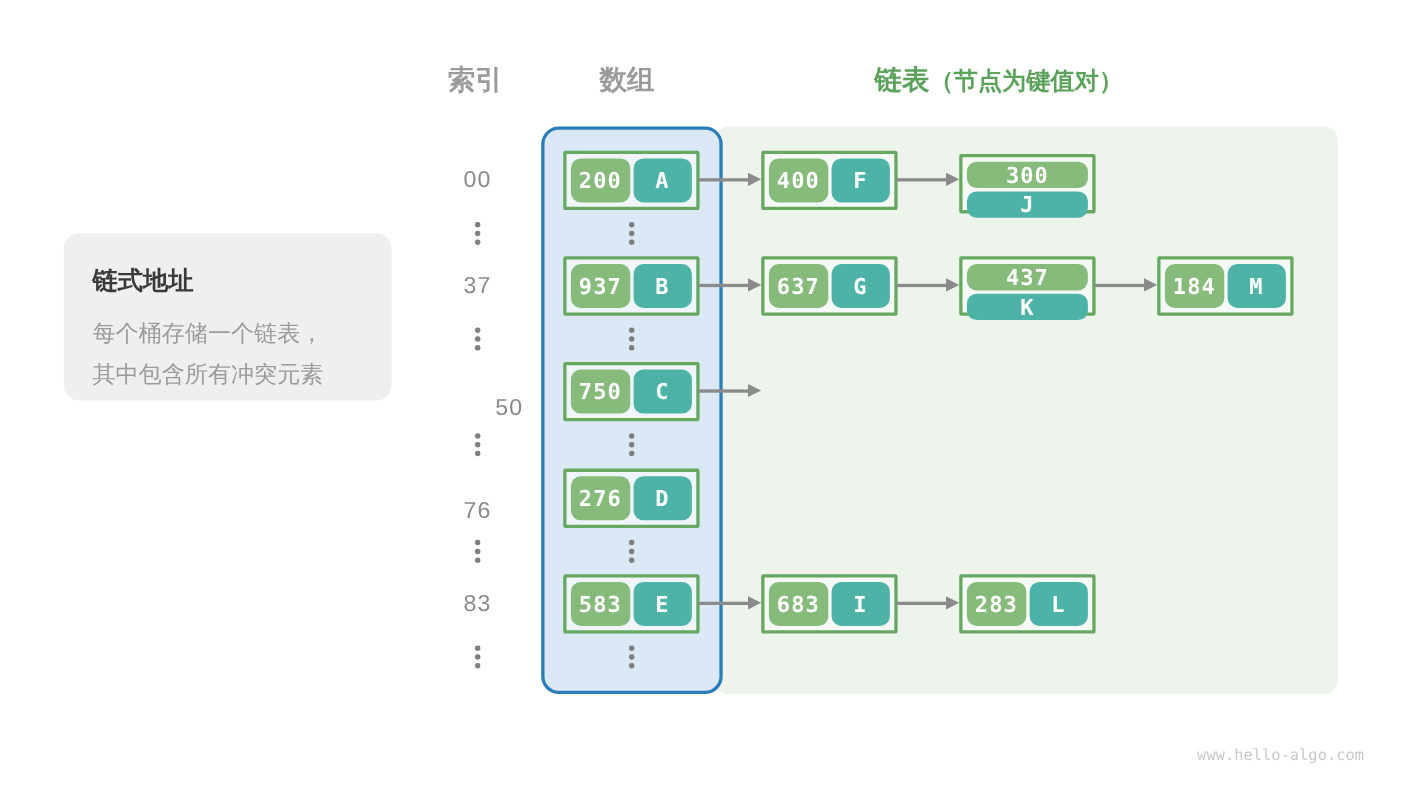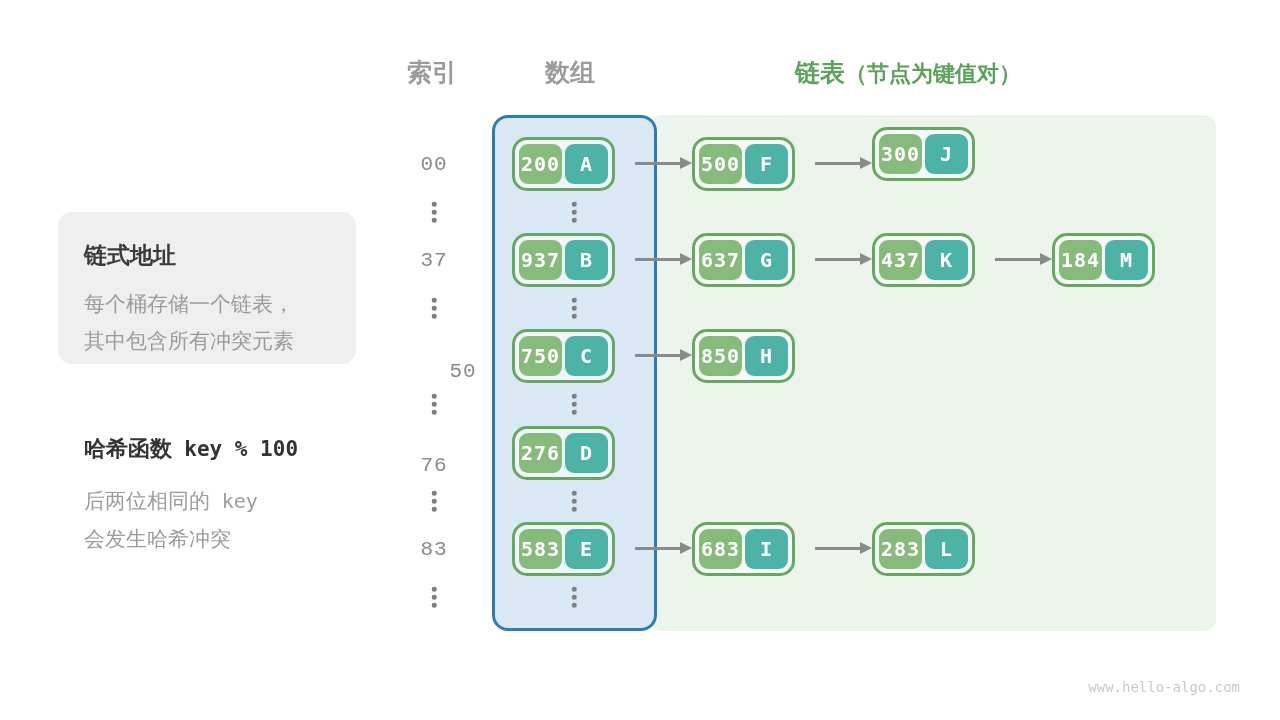--- a/index.html
+++ b/index.html
@@ -31,25 +31,25 @@
 
   
   .array-panel{position:absolute;left:492px;top:115px;width:165px;height:516px;box-sizing:border-box;
     background:var(--array-fill);border:3px solid var(--array-border);border-radius:16px;z-index:1;}
   .list-panel{position:absolute;left:650px;top:115px;width:566px;height:516px;background:var(--list-fill);
     border-radius:12px;z-index:0;}
 
   
   #rows-layer{position:absolute;left:0;top:0;width:100%;height:100%;z-index:2;}
 
-  .idx-label{position:absolute;transform:translate(-50%,-50%);font-family:Liberation Mono, monospace;
+  .idx-label{position:absolute;transform:translate(-50%,-50%);font-family:Liberation Sans, sans-serif;
     font-size:21px;color:var(--idx-gray);letter-spacing:1px;white-space:nowrap;}
 
-  .node{position:absolute;width:103px;height:54px;box-sizing:border-box;border:3px solid var(--node-border);
-    border-radius:15px;background:rgba(255,255,255,0.55);display:flex;gap:3px;padding:4px;}
+  .node{position:absolute;width:124px;height:54px;box-sizing:border-box;border:3px solid var(--node-border);
+    border-radius:2px;background:rgba(255,255,255,0.55);display:flex;gap:3px;padding:4px;}
   .cell{flex:1;border-radius:9px;display:flex;align-items:center;justify-content:center;color:#ffffff;
     font-family:"DejaVu Sans Mono", monospace;font-size:20px;font-weight:bold;letter-spacing:1px;}
   .cell.key{background:var(--key-bg);}
   .cell.val{background:var(--val-bg);}
 
   .arrow{position:absolute;height:3px;background:var(--arrow);}
   .arrow::after{content:"";position:absolute;right:-11px;top:-5px;width:0;height:0;
     border-left:12px solid var(--arrow);border-top:6.5px solid transparent;border-bottom:6.5px solid transparent;}
 
   .dots{position:absolute;transform:translate(-50%,-50%);display:flex;flex-direction:column;gap:3.5px;align-items:center;}
@@ -81,47 +81,36 @@
   <div class="col-header list-header" style="left:795px;">
     <span>链表</span><span class="annotation">（节点为键值对）</span>
   </div>
 
   <div class="info-card">
     <div class="card-title">链式地址</div>
     <div class="card-line">每个桶存储一个链表，</div>
     <div class="card-line">其中包含所有冲突元素</div>
   </div>
 
-  <div class="hash-note">
-    <div class="note-title">
-      <span>哈希函数</span>&nbsp;
-      <span class="code">key % 100</span>
-    </div>
-    <div class="note-line">
-      <span>后两位相同的</span>&nbsp;
-      <span class="code">key</span>
-    </div>
-    <div class="note-line">会发生哈希冲突</div>
-  </div>
 
   <div class="list-panel"></div>
   <div class="array-panel"></div>
 
   <div id="rows-layer">
       <div class="idx-label" style="left: 434px; top: 164px;">00</div>
       <div class="node" style="left: 512px; top: 137px;">
         <div class="cell key">200</div>
         <div class="cell val">A</div>
       </div>
       <div class="node" style="left: 692px; top: 137px;">
-        <div class="cell key">500</div>
+        <div class="cell key">400</div>
         <div class="cell val">F</div>
       </div>
       <div class="arrow" style="left: 635px; top: 162px; width: 46px;"></div>
-      <div class="node" style="left: 872px; top: 127px;">
+      <div class="node" style="left: 872px; top: 140px; flex-direction: column;">
         <div class="cell key">300</div>
         <div class="cell val">J</div>
       </div>
       <div class="arrow" style="left: 815px; top: 162px; width: 46px;"></div>
       <div class="dots" style="left: 434px; top: 212px;">
         <i></i>
         <i></i>
         <i></i>
       </div>
       <div class="dots" style="left: 574px; top: 212px;">
@@ -132,21 +121,21 @@
       <div class="idx-label" style="left: 434px; top: 260px;">37</div>
       <div class="node" style="left: 512px; top: 233px;">
         <div class="cell key">937</div>
         <div class="cell val">B</div>
       </div>
       <div class="node" style="left: 692px; top: 233px;">
         <div class="cell key">637</div>
         <div class="cell val">G</div>
       </div>
       <div class="arrow" style="left: 635px; top: 258px; width: 46px;"></div>
-      <div class="node" style="left: 872px; top: 233px;">
+      <div class="node" style="left: 872px; top: 233px; flex-direction: column;">
         <div class="cell key">437</div>
         <div class="cell val">K</div>
       </div>
       <div class="arrow" style="left: 815px; top: 258px; width: 46px;"></div>
       <div class="node" style="left: 1052px; top: 233px;">
         <div class="cell key">184</div>
         <div class="cell val">M</div>
       </div>
       <div class="arrow" style="left: 995px; top: 258px; width: 46px;"></div>
       <div class="dots" style="left: 434px; top: 308px;">
@@ -157,24 +146,20 @@
       <div class="dots" style="left: 574px; top: 308px;">
         <i></i>
         <i></i>
         <i></i>
       </div>
       <div class="idx-label" style="left: 434px; top: 371px; margin-left: 29px;">50</div>
       <div class="node" style="left: 512px; top: 329px;">
         <div class="cell key">750</div>
         <div class="cell val">C</div>
       </div>
-      <div class="node" style="left: 692px; top: 329px;">
-        <div class="cell key">850</div>
-        <div class="cell val">H</div>
-      </div>
       <div class="arrow" style="left: 635px; top: 354px; width: 46px;"></div>
       <div class="dots" style="left: 434px; top: 404px;">
         <i></i>
         <i></i>
         <i></i>
       </div>
       <div class="dots" style="left: 574px; top: 404px;">
         <i></i>
         <i></i>
         <i></i>

